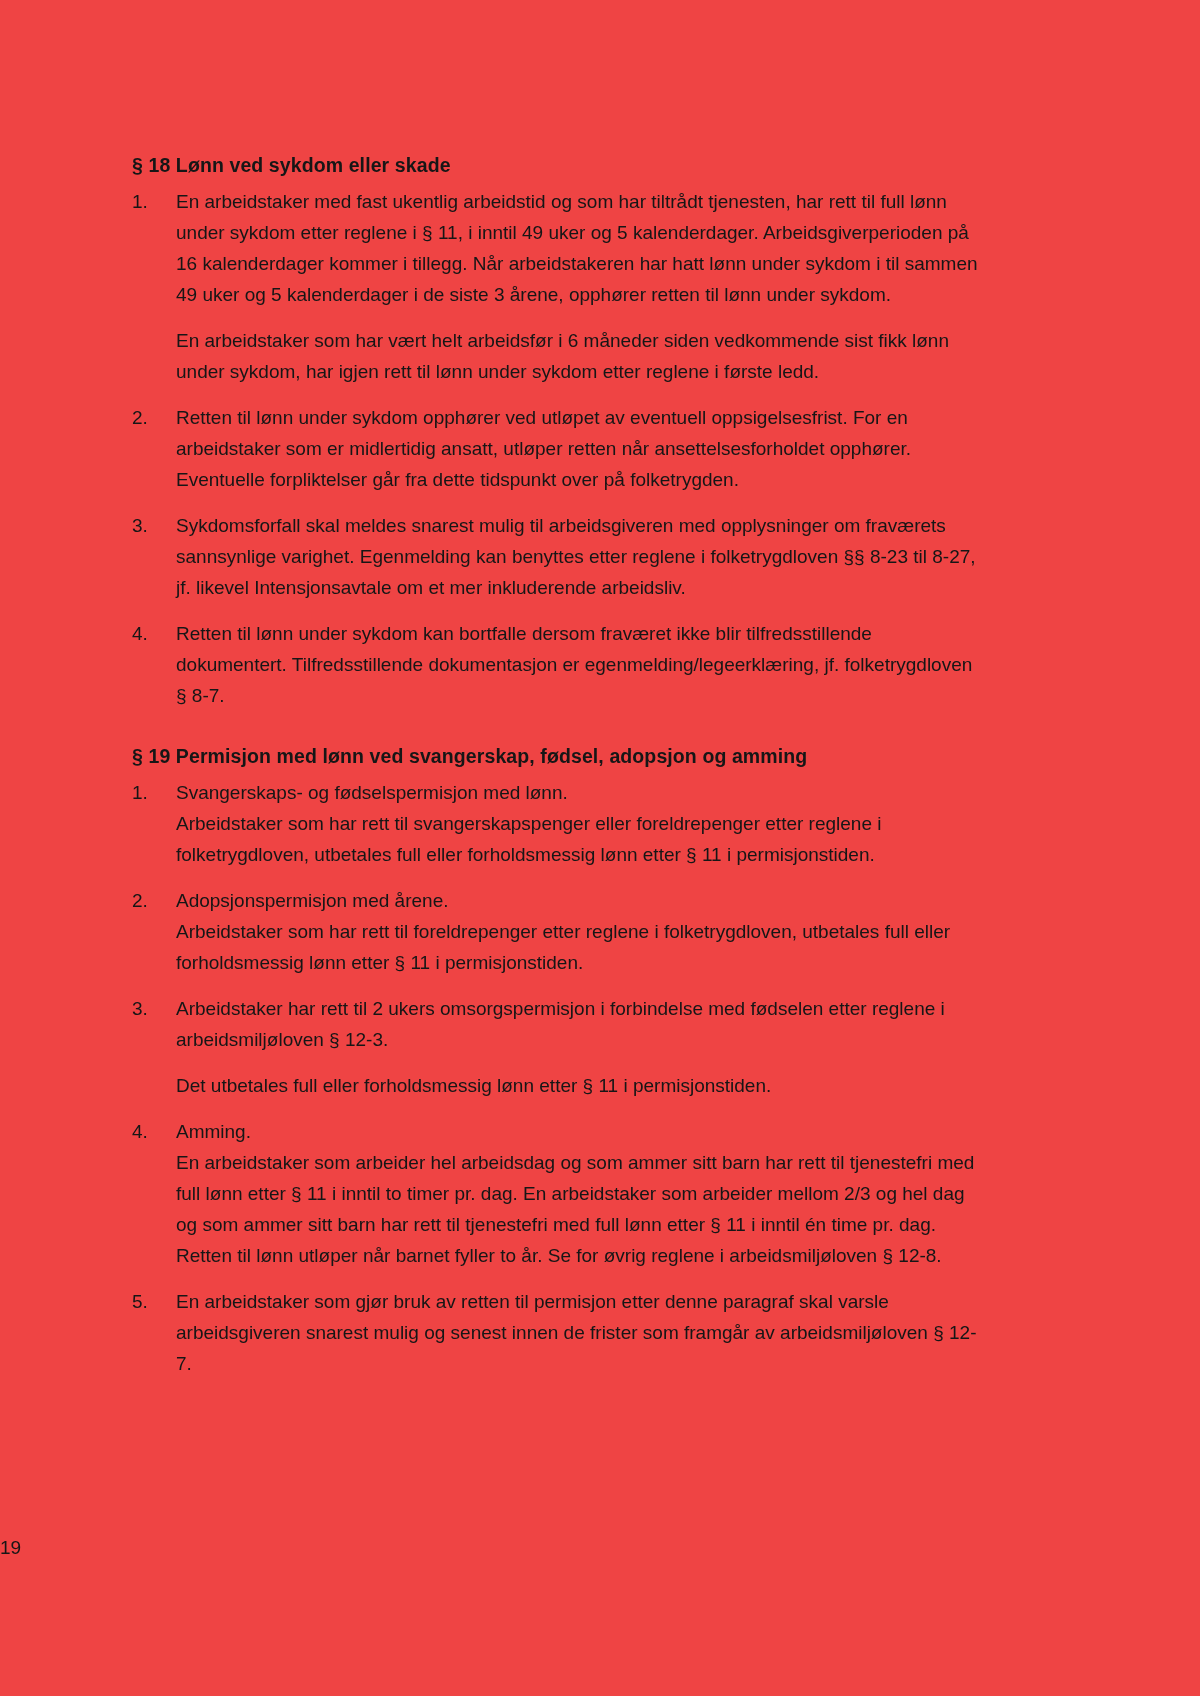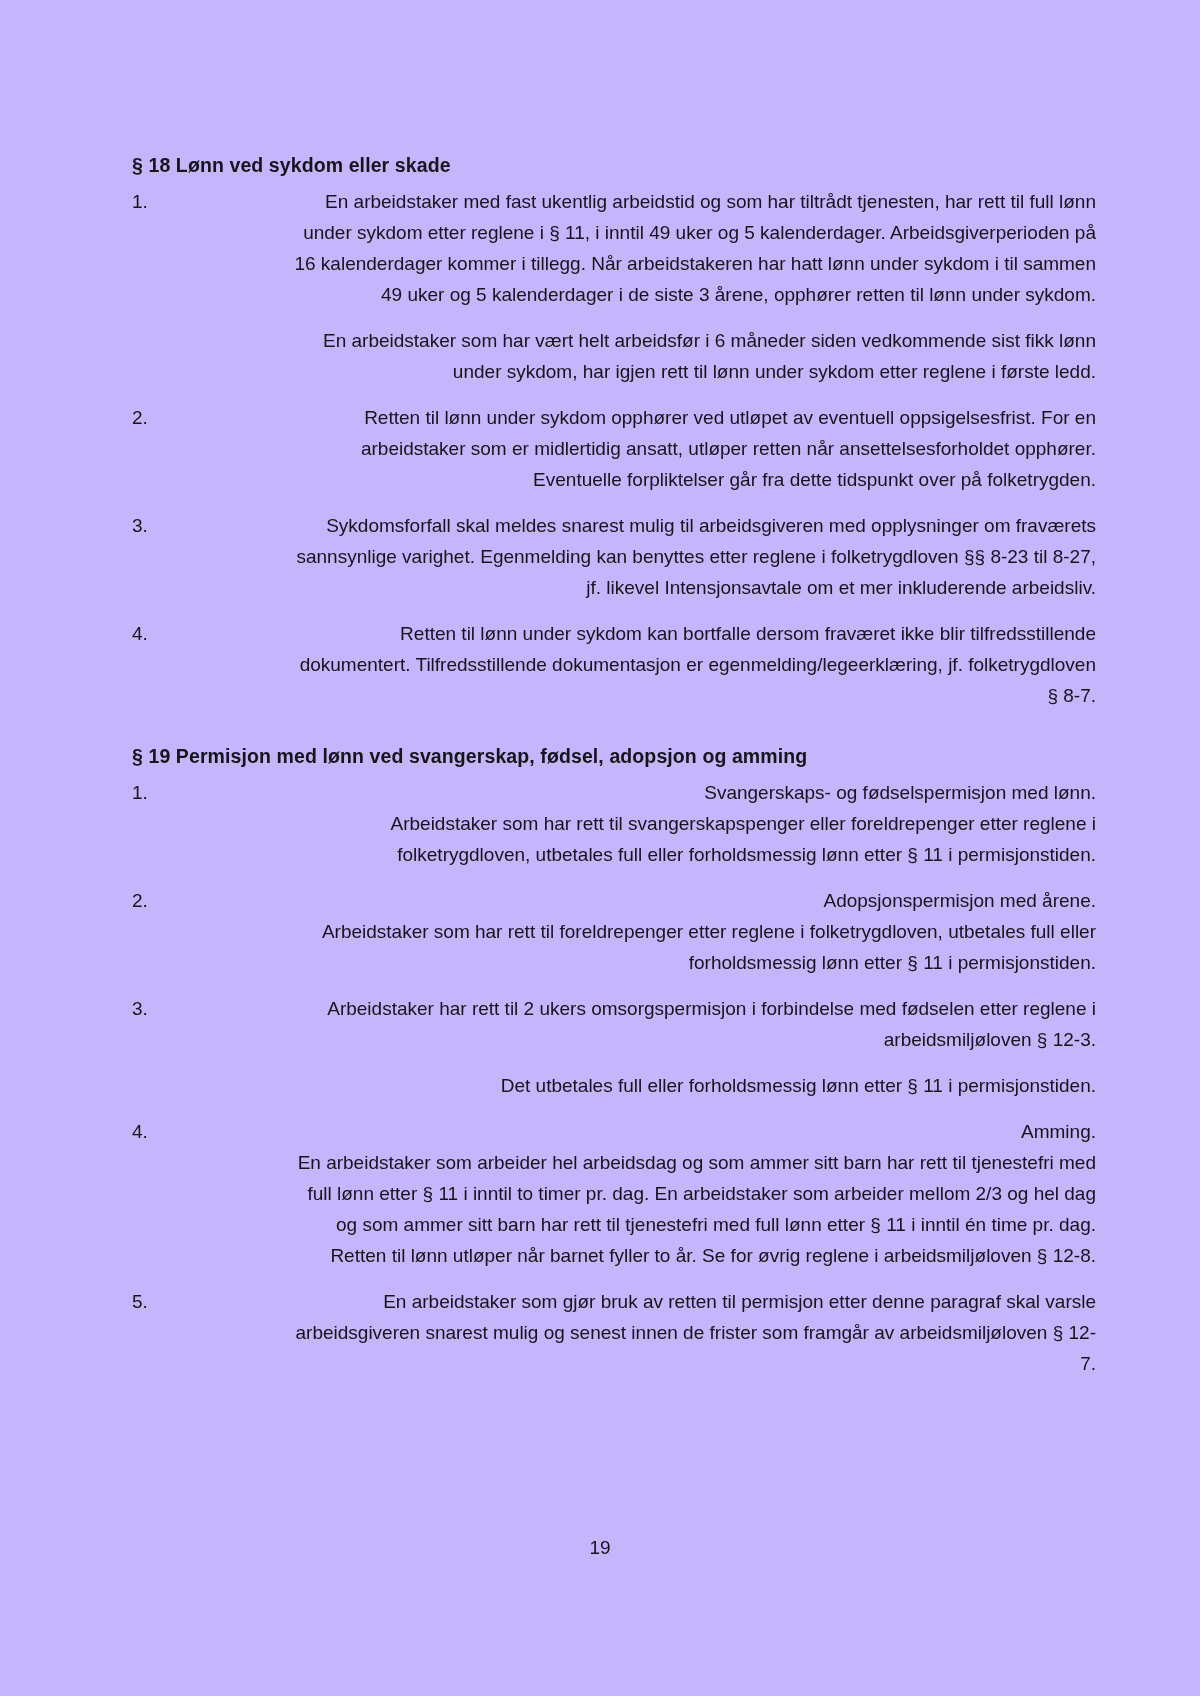--- a/index.html
+++ b/index.html
@@ -1,29 +1,29 @@
 <!DOCTYPE html>
 <html><head>
 <meta charset="utf-8">
 <style>
   html,body{margin:0;padding:0;background:#ffffff;}
   .page{
-    width:1200px;height:1696px;background:#c4b5fd;position:relative;overflow:hidden;
+    width:1200px;height:1696px;background:#ef4444;position:relative;overflow:hidden;
     color:#161616;font-family:"Liberation Sans",sans-serif;font-size:19px;line-height:31px;
   }
   .content{padding:150px 100px 0 132px;}
   .heading{font-size:19.5px;font-weight:700;margin:0 0 5px 0;line-height:31px;letter-spacing:0.1px;}
   .sec-gap{margin-top:30px;}
   .item{display:flex;margin-top:15px;align-items:flex-start;}
   .item.first{margin-top:0;}
   .num{flex:0 0 44px;width:44px;}
-  .body{flex:1;max-width:920px;text-align:right;}
+  .body{flex:1;max-width:920px;}
   .block{margin:0;white-space:pre-line;}
   .gap{margin-top:15px;}
-  .page-number{position:absolute;top:1532px;left:0;width:100%;text-align:center;font-size:19px;}
+  .page-number{position:absolute;top:1532px;left:0;width:100%;font-size:19px;}
 </style>
 </head>
 <body>
 
 <div class="page">
   <div class="content">
 
     <section class="sec">
       <h2 class="heading">§ 18 Lønn ved sykdom eller skade</h2>
 

